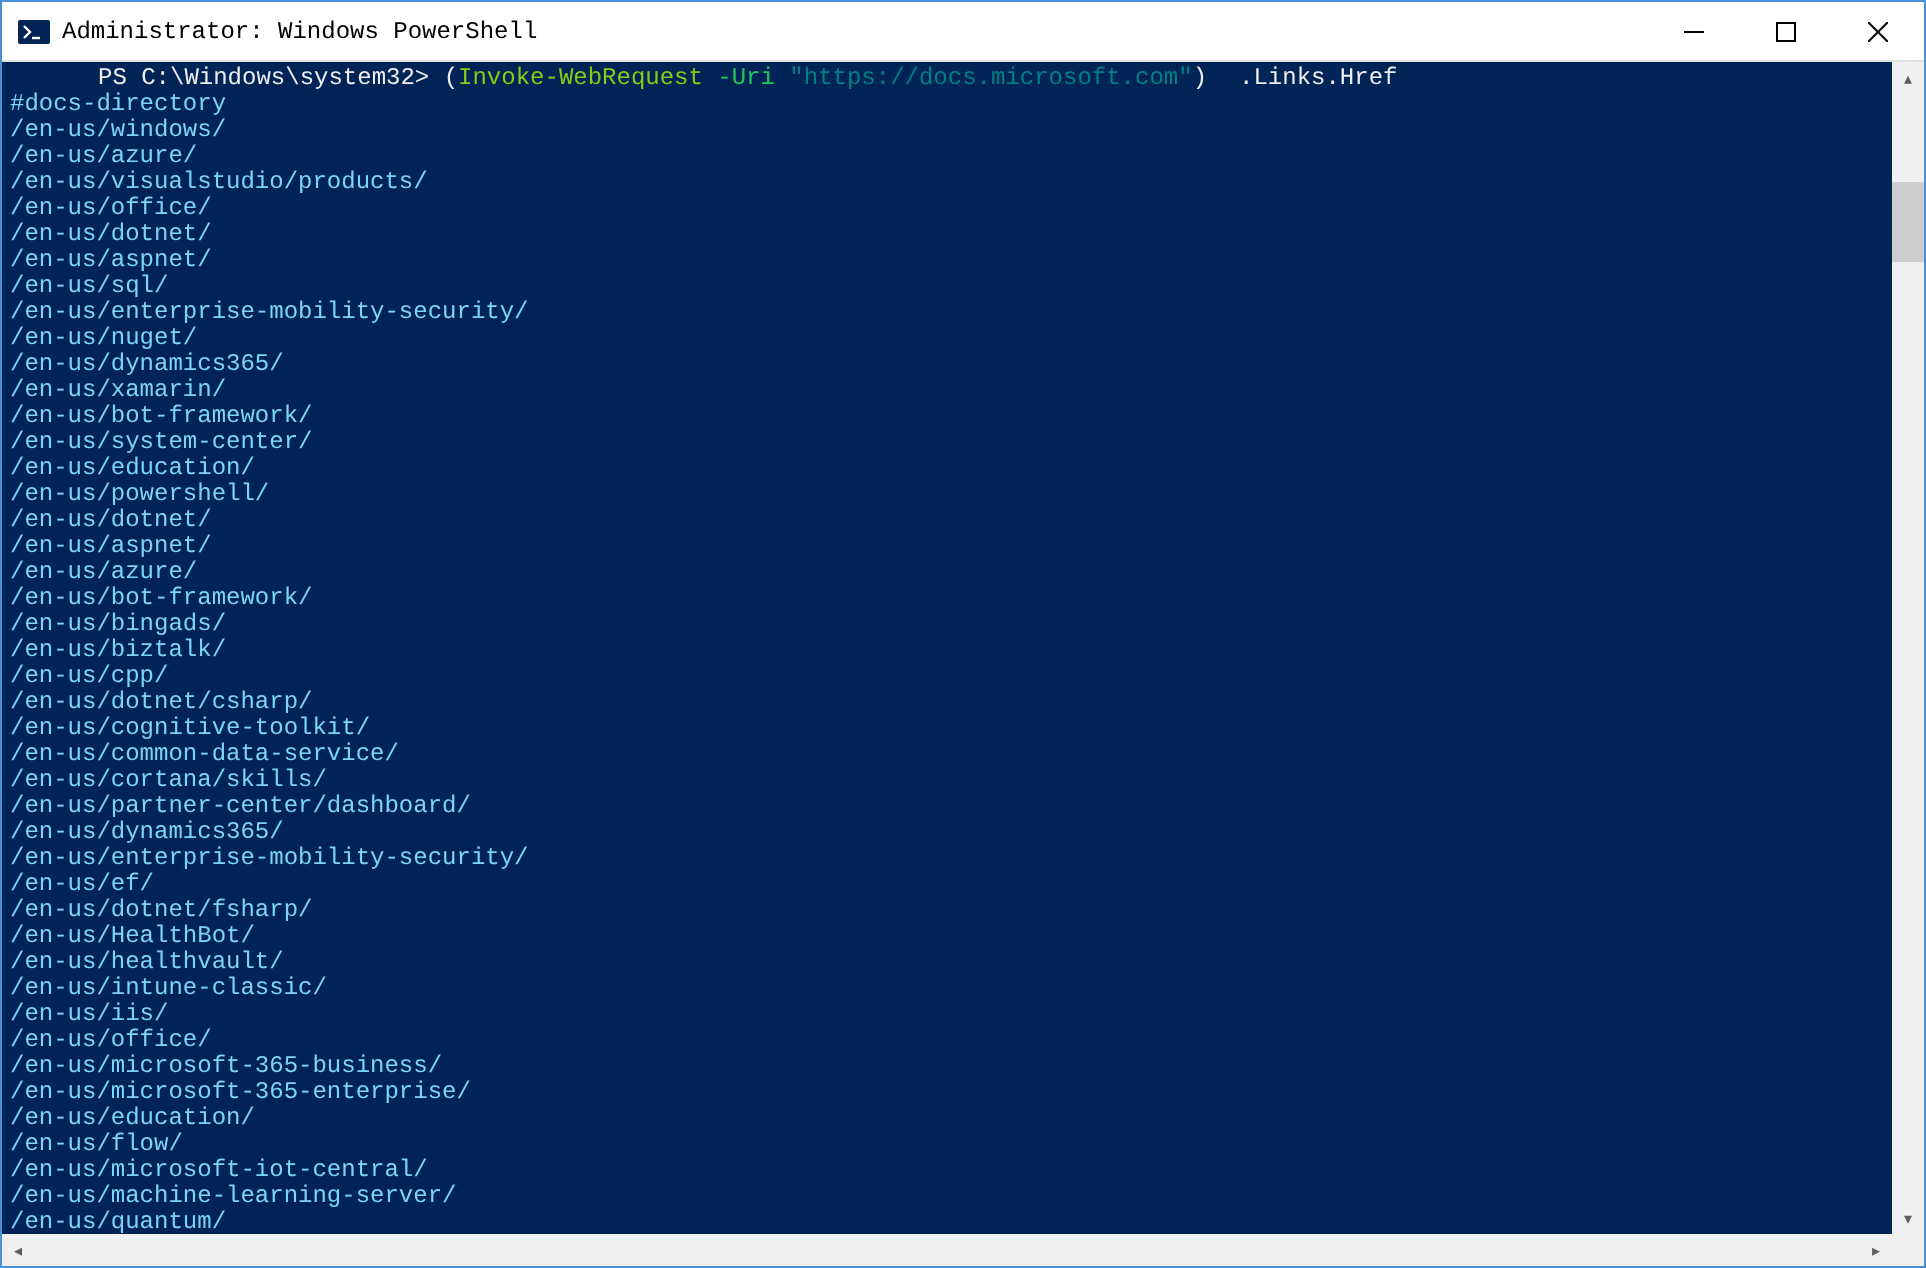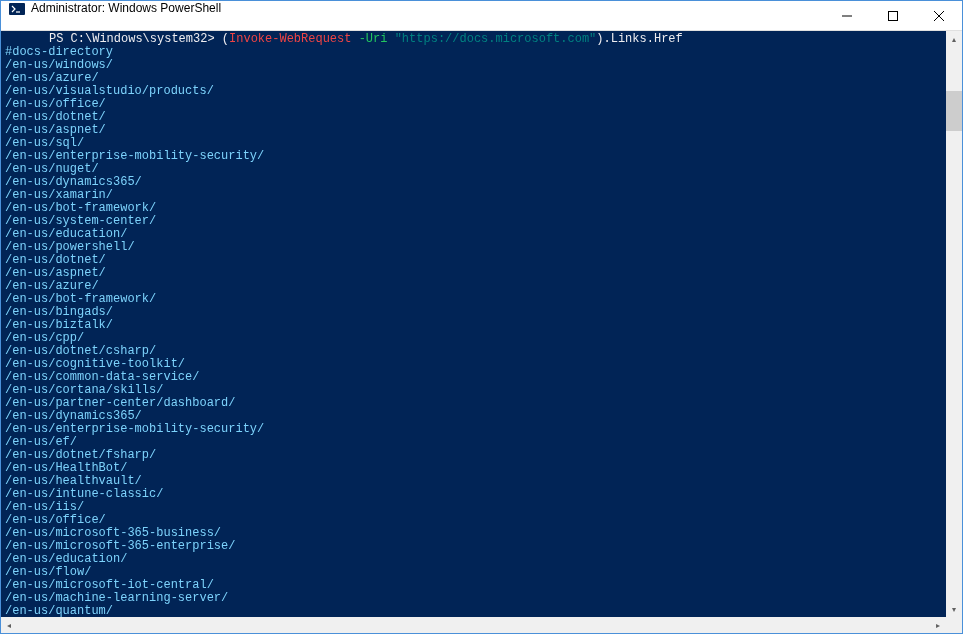--- a/index.html
+++ b/index.html
@@ -19,23 +19,24 @@
       height: 634px;
       border: 1px solid #4a90d9;
       display: flex;
       flex-direction: column;
       background: #fff;
     }
     .titlebar {
       height: 30px;
       background: #fff;
       display: flex;
-      align-items: flex-start;
+      align-items: center;
       border-bottom: 1px solid #e0e0e0;
       flex-shrink: 0;
+      font-family: Liberation Mono, monospace;
     }
     .titlebar-icon {
       width: 16px;
       height: 16px;
       margin: 0 6px 0 8px;
       display: flex;
       align-items: center;
       justify-content: center;
     }
     .titlebar-icon svg {
@@ -137,24 +138,24 @@
       bottom: 0;
       width: 16px;
       height: 16px;
       background: #f0f0f0;
     }
     .prompt-line {
       display: block;
     }
     .ps-prefix { color: #eeedf0; padding-left: 44px; }
     .ps-paren { color: #eeedf0; }
-    .ps-cmdlet { color: #ef4444; text-align: center; }
+    .ps-cmdlet { color: #84cc16; text-align: center; }
     .ps-param { color: #22c55e; }
     .ps-string { color: #008080; }
-    .ps-member { color: #eeedf0; }
+    .ps-member { color: #eeedf0; margin-left: 16px; }
     .output-line {
       color: #7dd3fc;
       display: block;
     }
   </style>
 </head>
 <body>
 
 <div class="window">
   <div class="titlebar">

